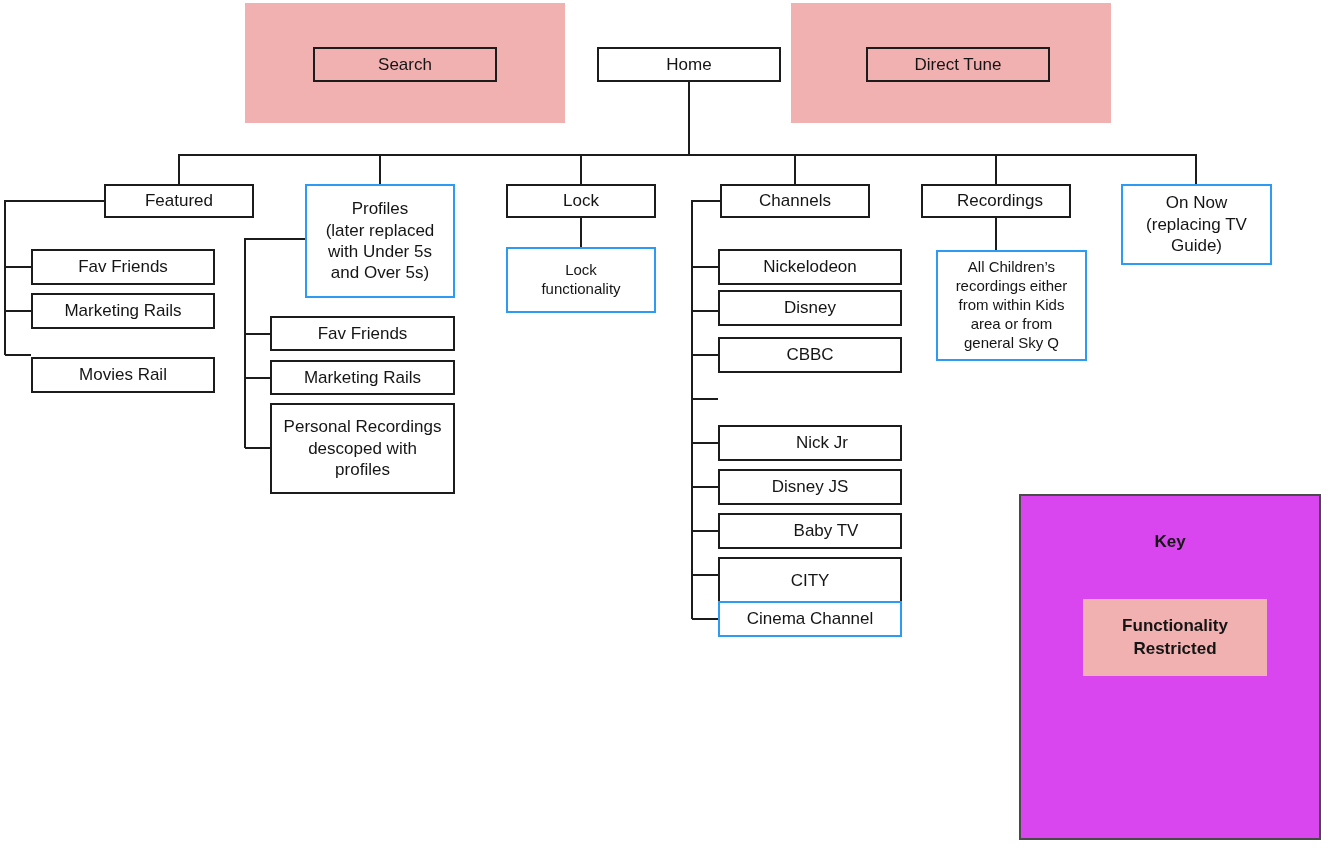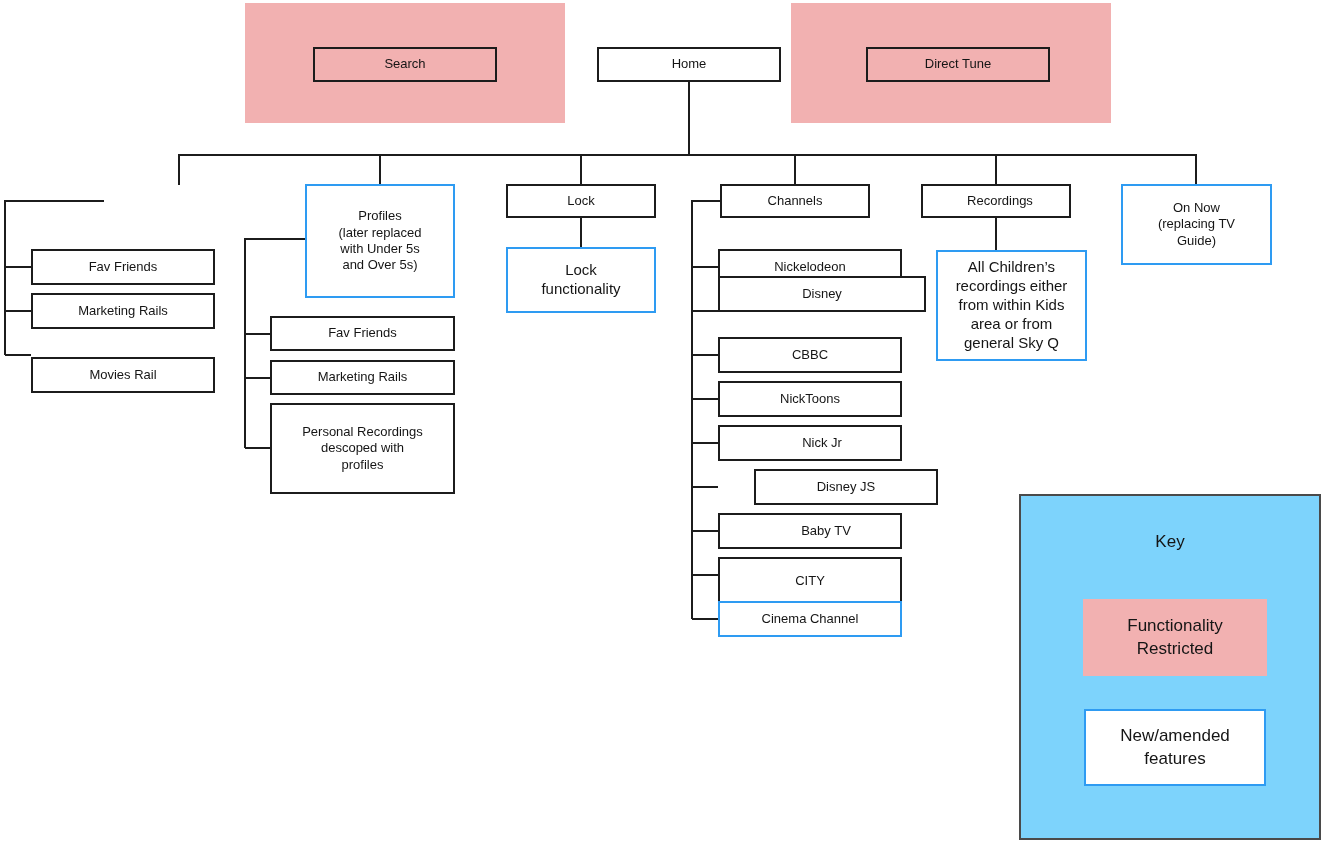--- a/index.html
+++ b/index.html
@@ -6,28 +6,28 @@
   .stage {
     position:relative; width:1328px; height:849px; background:#ffffff;
     font-family:"Liberation Sans", sans-serif; color:#151515; overflow:hidden;
   }
   .connectors { position:absolute; left:0; top:0; z-index:0; }
   .zone { position:absolute; z-index:1; }
   .box {
     position:absolute; z-index:2; box-sizing:border-box;
     background:#ffffff; border:2px solid #1c1c1c;
     display:flex; align-items:center; justify-content:center;
-    text-align:center; font-size:13px; line-height:1.26; white-space:pre-line;
+    text-align:center; font-size:17px; line-height:1.26; white-space:pre-line;
   }
   .box.transparent { background:transparent; }
   .box.new { border-color:#2e9bf2; }
   .box.small { font-size:15px; }
   .key-panel {
     position:absolute; z-index:2; box-sizing:border-box;
-    border:2px solid #4a4a4a; background:#7dd3fc;
+    border:2px solid #4a4a4a; background:#d946ef;font-weight:bold;
   }
   .key-title {
     position:absolute; left:0; width:100%; top:36px;
     text-align:center; font-size:17px;
   }
   .swatch {
     position:absolute; box-sizing:border-box;
     display:flex; align-items:center; justify-content:center;
     text-align:center; font-size:17px; line-height:1.3; white-space:pre-line;
   }
@@ -50,20 +50,21 @@
     </g>
   </svg>
 
   <div class="zone" style="left:245px; top:3px; width:320px; height:120px; background:#F2B1B1;"></div>
   <div class="zone" style="left:791px; top:3px; width:320px; height:120px; background:#F2B1B1;"></div>
 
   <div class="box transparent" style="left:313px; top:47px; width:184px; height:35px;">Search</div>
   <div class="box" style="left:597px; top:47px; width:184px; height:35px;">Home</div>
   <div class="box transparent" style="left:866px; top:47px; width:184px; height:35px;">Direct Tune</div>
 
+  <div class="box" style="left:104px; top:184px; width:150px; height:34px;">Featured</div>
   <div class="box new" style="left:305px; top:184px; width:150px; height:114px;">Profiles
 (later replaced
 with Under 5s
 and Over 5s)</div>
   <div class="box" style="left:506px; top:184px; width:150px; height:34px;">Lock</div>
   <div class="box" style="left:720px; top:184px; width:150px; height:34px;">Channels</div>
   <div class="box" style="left:921px; top:184px; width:150px; height:34px;padding-left:8px;">Recordings</div>
   <div class="box new" style="left:1121px; top:184px; width:151px; height:81px;">On Now
 (replacing TV
 Guide)</div>
@@ -75,36 +76,33 @@
   <div class="box" style="left:270px; top:316px; width:185px; height:35px;">Fav Friends</div>
   <div class="box" style="left:270px; top:360px; width:185px; height:35px;">Marketing Rails</div>
   <div class="box" style="left:270px; top:403px; width:185px; height:91px;">Personal Recordings
 descoped with
 profiles</div>
 
   <div class="box new small" style="left:506px; top:247px; width:150px; height:66px;">Lock
 functionality</div>
 
   <div class="box" style="left:718px; top:249px; width:184px; height:36px;">Nickelodeon</div>
-  <div class="box" style="left:718px; top:276px; width:208px; height:36px;">Disney</div>
+  <div class="box" style="left:718px; top:290px; width:184px; height:36px;">Disney</div>
   <div class="box" style="left:718px; top:337px; width:184px; height:36px;">CBBC</div>
-  <div class="box" style="left:718px; top:381px; width:184px; height:36px;">NickToons</div>
   <div class="box" style="left:718px; top:425px; width:184px; height:36px;padding-left:24px;">Nick Jr</div>
-  <div class="box" style="left:718px; top:469px; width:184px; height:36px;margin-left:36px;">Disney JS</div>
+  <div class="box" style="left:718px; top:469px; width:184px; height:36px;">Disney JS</div>
   <div class="box" style="left:718px; top:513px; width:184px; height:36px;padding-left:32px;">Baby TV</div>
   <div class="box" style="left:718px; top:557px; width:184px; height:48px;">CITY</div>
   <div class="box new" style="left:718px; top:601px; width:184px; height:36px;">Cinema Channel</div>
 
   <div class="box new small" style="left:936px; top:250px; width:151px; height:111px;">All Children’s
 recordings either
 from within Kids
 area or from
 general Sky Q</div>
 
   <div class="key-panel" style="left:1019px; top:494px; width:302px; height:346px;">
     <div class="key-title">Key</div>
     <div class="swatch pink" style="left:62px; top:103px; width:184px; height:77px;">Functionality
 Restricted</div>
-    <div class="swatch blue" style="left:63px; top:213px; width:182px; height:77px;">New/amended
-features</div>
   </div>
 
 </div>
 
 </body></html>

